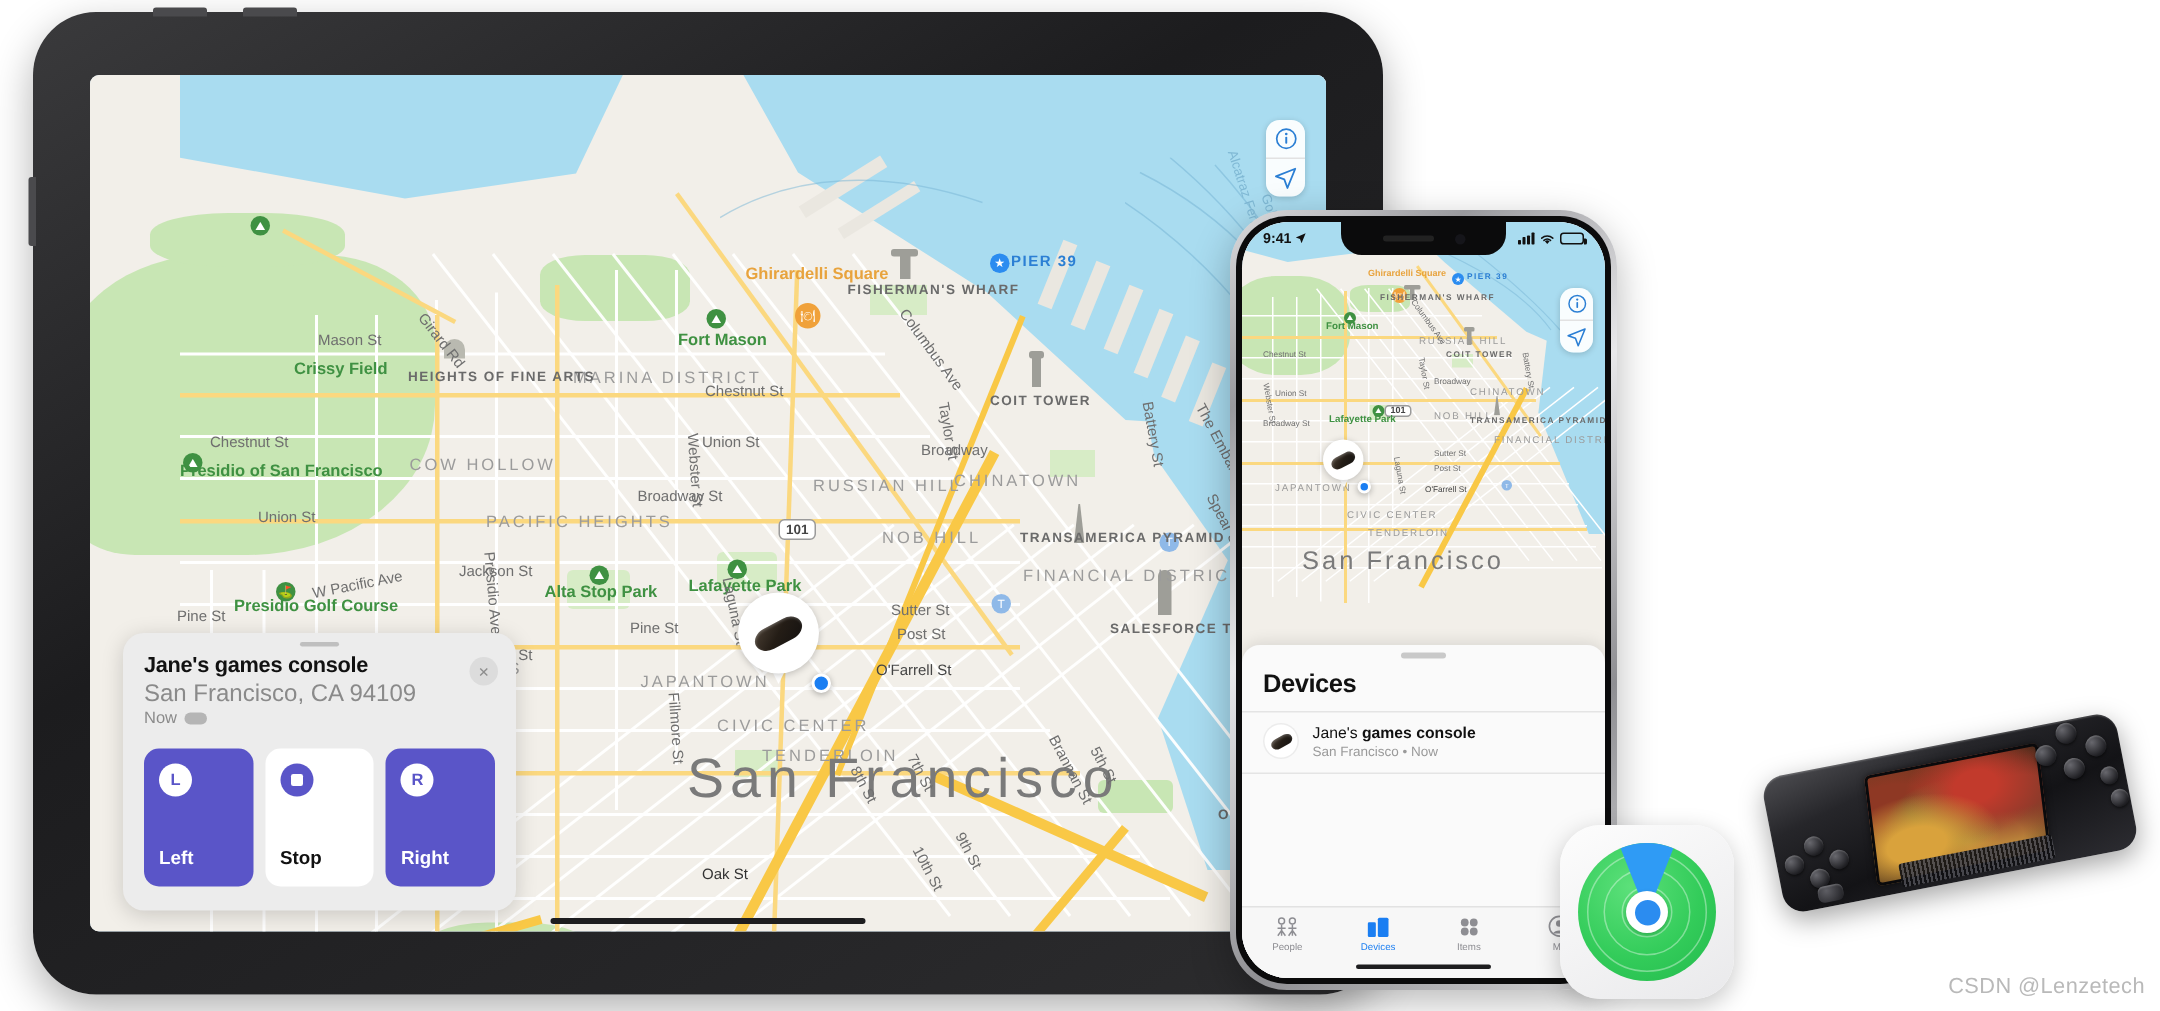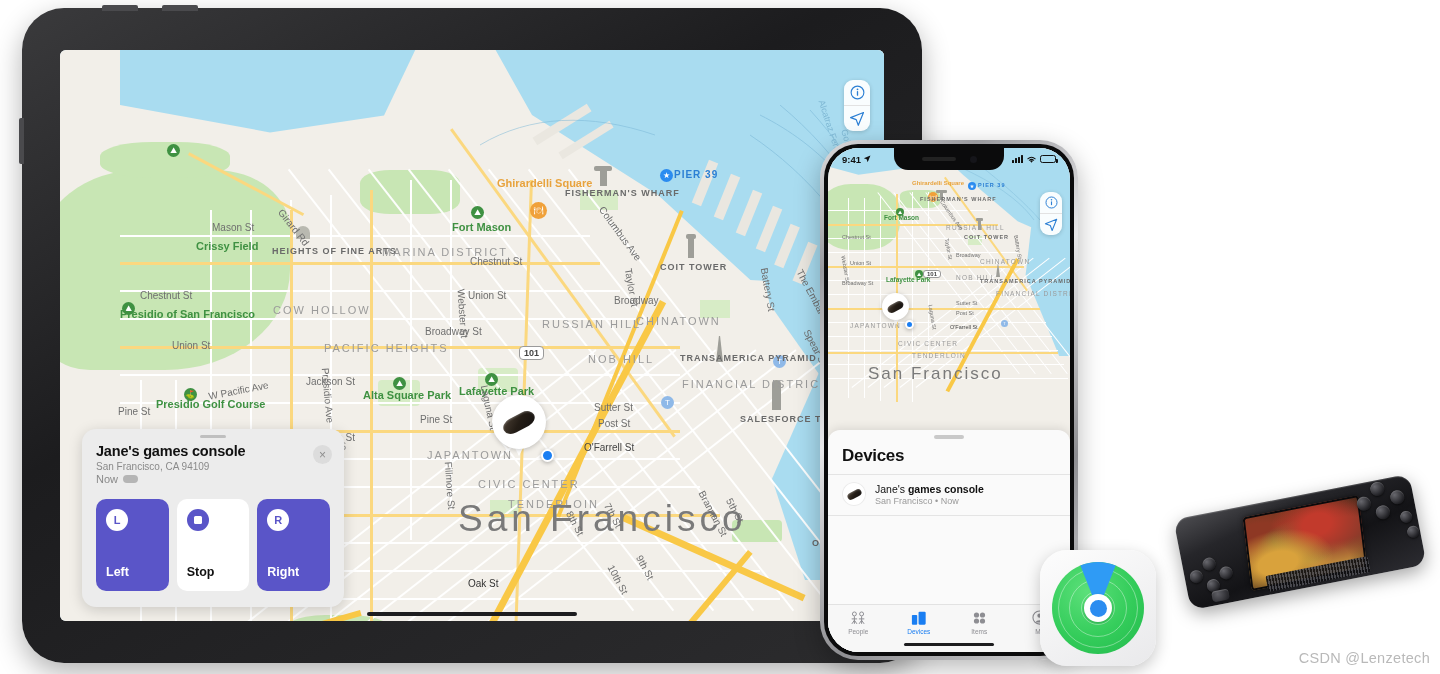--- a/index.html
+++ b/index.html
@@ -135,21 +135,21 @@
     position: absolute; left: 22px; bottom: 14px;
     width: 262px; background: #ececec;
     border-radius: 14px; padding: 14px 14px 16px;
     box-shadow: 0 3px 14px rgba(0,0,0,.17); z-index: 40;
   }
   #card-grabber {
     position: absolute; left: 50%; top: 6px; transform: translateX(-50%);
     width: 26px; height: 3px; border-radius: 2px; background: #bfbfbf;
   }
   #card-title { font-size: 14.5px; font-weight: bold; color: #111; letter-spacing: -.2px; }
-  #card-sub { font-size: 10px; color: #8a8a8a; margin-top: 2px; }
+  #card-sub { font-size: 16px; color: #8a8a8a; margin-top: 2px; }
   #card-time-row { display: flex; align-items: center; gap: 5px; margin-top: 1px; }
   #card-time { font-size: 11px; color: #8a8a8a; }
   .mini-batt {
     width: 15px; height: 8px; border-radius: 4px; background: #b5b5b5;
   }
   #card-close {
     position: absolute; right: 12px; top: 16px;
     width: 19px; height: 19px; border-radius: 50%;
     background: #dcdcdc; color: #8e8e8e; font-size: 12px;
     display: flex; align-items: center; justify-content: center; cursor: pointer;
@@ -510,21 +510,21 @@
       <div class="lbl lbl-poi" style="left:600px;top:212px;width:64px;">COIT TOWER</div>
       <div class="lbl lbl-poi" style="left:620px;top:303px;width:78px;line-height:11px;">TRANSAMERICA PYRAMID</div>
       <div class="lbl lbl-poi" style="left:680px;top:364px;width:72px;line-height:11px;">SALESFORCE TOWER</div>
       <div class="lbl lbl-poi" style="left:752px;top:488px;width:62px;">ORACLE PARK</div>
       <div class="lbl lbl-poi" style="left:212px;top:196px;width:68px;line-height:11px;">HEIGHTS OF FINE ARTS</div>
 
       <div class="lbl lbl-green" style="left:100px;top:190px;margin-left:36px;">Crissy Field</div>
       <div class="lbl lbl-green" style="left:392px;top:171px;">Fort Mason</div>
       <div class="lbl lbl-green" style="left:60px;top:258px;width:58px;line-height:12px;">Presidio of San Francisco</div>
       <div class="lbl lbl-green" style="left:96px;top:348px;width:64px;line-height:12px;text-align:center;">Presidio Golf Course</div>
-      <div class="lbl lbl-green" style="left:303px;top:339px;">Alta Square Park</div>
+      <div class="lbl lbl-green" style="left:303px;top:339px;">Alta Stop Park</div>
       <div class="lbl lbl-green" style="left:399px;top:335px;">Lafayette Park</div>
 
       <div class="lbl lbl-org" style="left:437px;top:128px;width:60px;line-height:11px;">Ghirardelli Square</div>
 
       <div class="lbl lbl-st" style="left:152px;top:172px;">Mason St</div>
       <div class="lbl lbl-st" style="left:212px;top:172px;transform:rotate(52deg);">Girard Rd</div>
       <div class="lbl lbl-st" style="left:80px;top:240px;">Chestnut St</div>
       <div class="lbl lbl-st" style="left:410px;top:206px;">Chestnut St</div>
       <div class="lbl lbl-st" style="left:408px;top:240px;">Union St</div>
       <div class="lbl lbl-st" style="left:112px;top:290px;">Union St</div>

